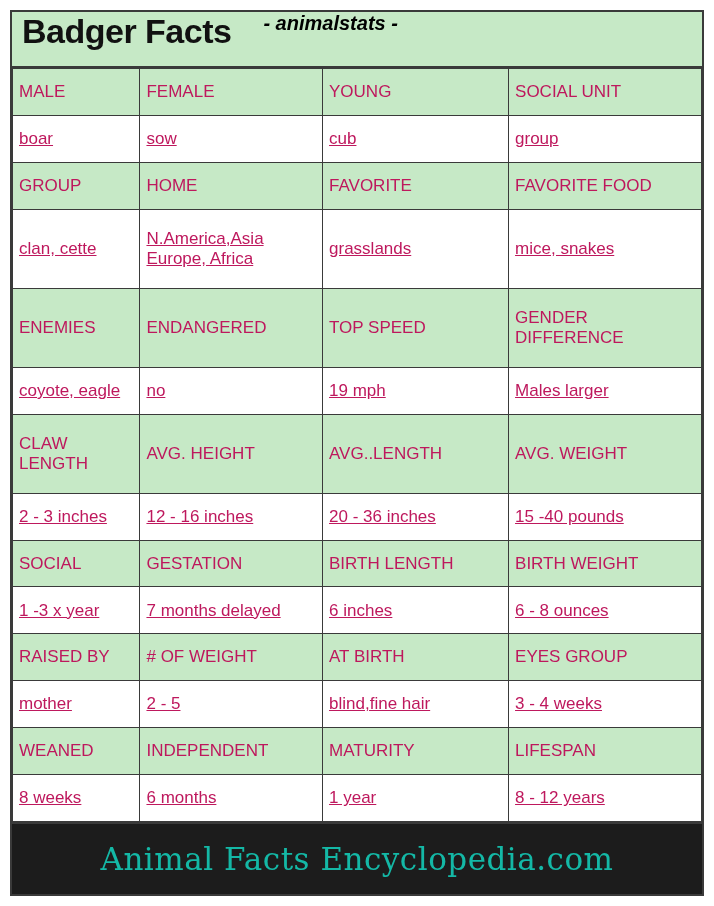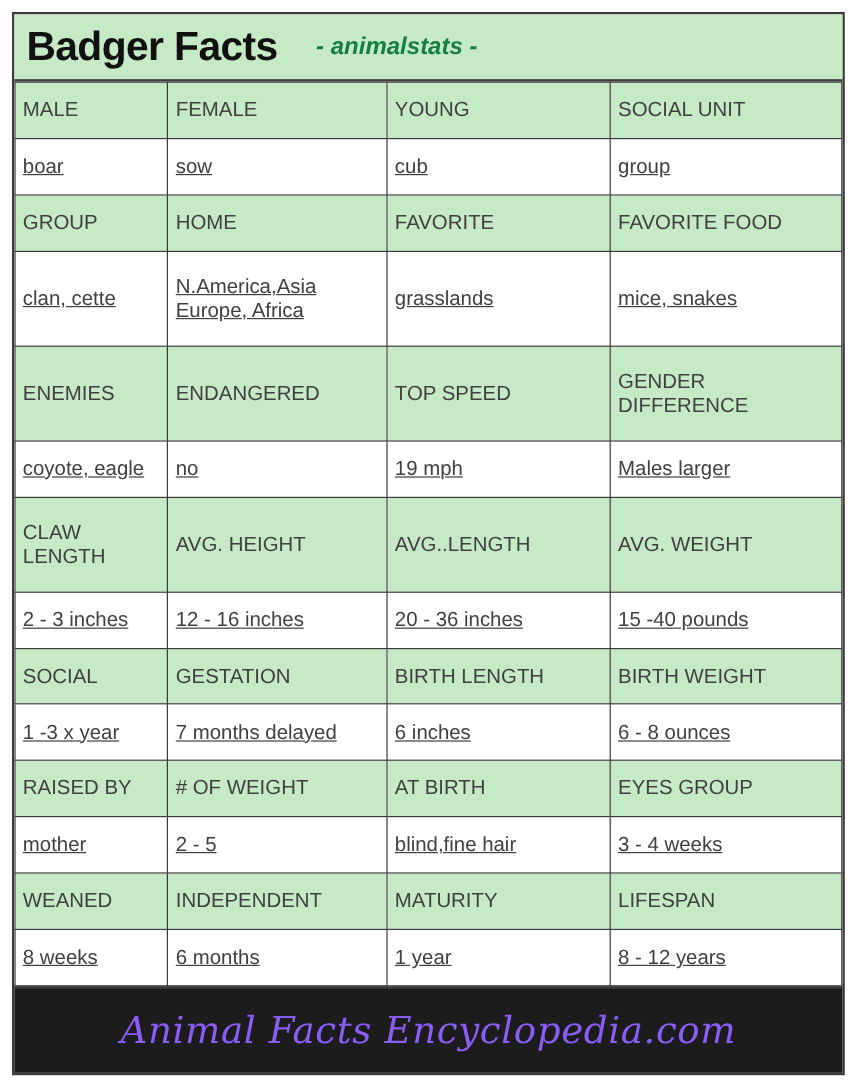--- a/index.html
+++ b/index.html
@@ -29,36 +29,36 @@
     display: flex;
     flex-direction: column;
   }
   
   .header {
     background: #c6e9c6;
     border-bottom: 2px solid #3a3a3a;
     height: 56px;
     flex: 0 0 56px;
     display: flex;
-    align-items: center;
+    align-items: flex-start;
     padding: 0 10px;
     box-sizing: border-box;
   }
   .header-title {
     font-size: 34px;
     font-weight: bold;
     color: #111111;
     letter-spacing: -0.5px;
     white-space: nowrap;
   }
   .header-sub {
     font-size: 20px;
     font-weight: bold;
     font-style: italic;
-    color: #15803d;
+    color: #000000;
     margin-left: 32px;
     white-space: nowrap;
   }
   
   .table-wrap {
     flex: 1 1 auto;
     overflow: hidden;
   }
   table.facts {
     width: 100%;
@@ -68,21 +68,21 @@
   }
   table.facts col.c1 { width: 18.5%; }
   table.facts col.c2 { width: 26.5%; }
   table.facts col.c3 { width: 27%; }
   table.facts col.c4 { width: 28%; }
 
   table.facts td {
     border: 1px solid #3a3a3a;
     padding: 4px 6px;
     font-size: 17px;
-    color: #404040;
+    color: #be185d;
     vertical-align: middle;
     line-height: 1.15;
     overflow: hidden;
   }
   tr.label-row td {
     background: #c6e9c6;
   }
   tr.value-row td {
     background: #ffffff;
     text-decoration: underline;
@@ -91,26 +91,25 @@
   .footer {
     background: #1c1c1c;
     border-top: 2px solid #3a3a3a;
     height: 70px;
     flex: 0 0 70px;
     display: flex;
     align-items: center;
     justify-content: center;
   }
   .footer-text {
-    color: #8b5cf6;
+    color: #14b8a6;
     font-size: 31px;
     font-family: "DejaVu Serif", serif;
     letter-spacing: 0.5px;
     white-space: nowrap;
-    font-style: italic;
   }
 </style>
 </head>
 <body>
 
 <div class="page">
   <div class="card">
 
     <div class="header">
       <div class="header-title">Badger Facts</div>

